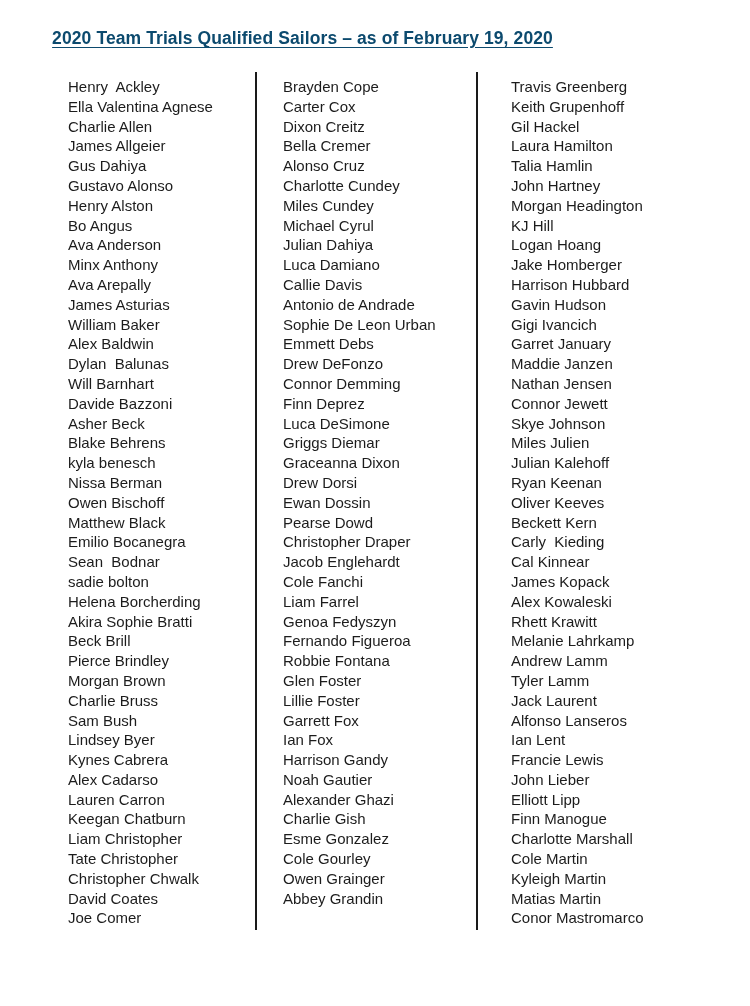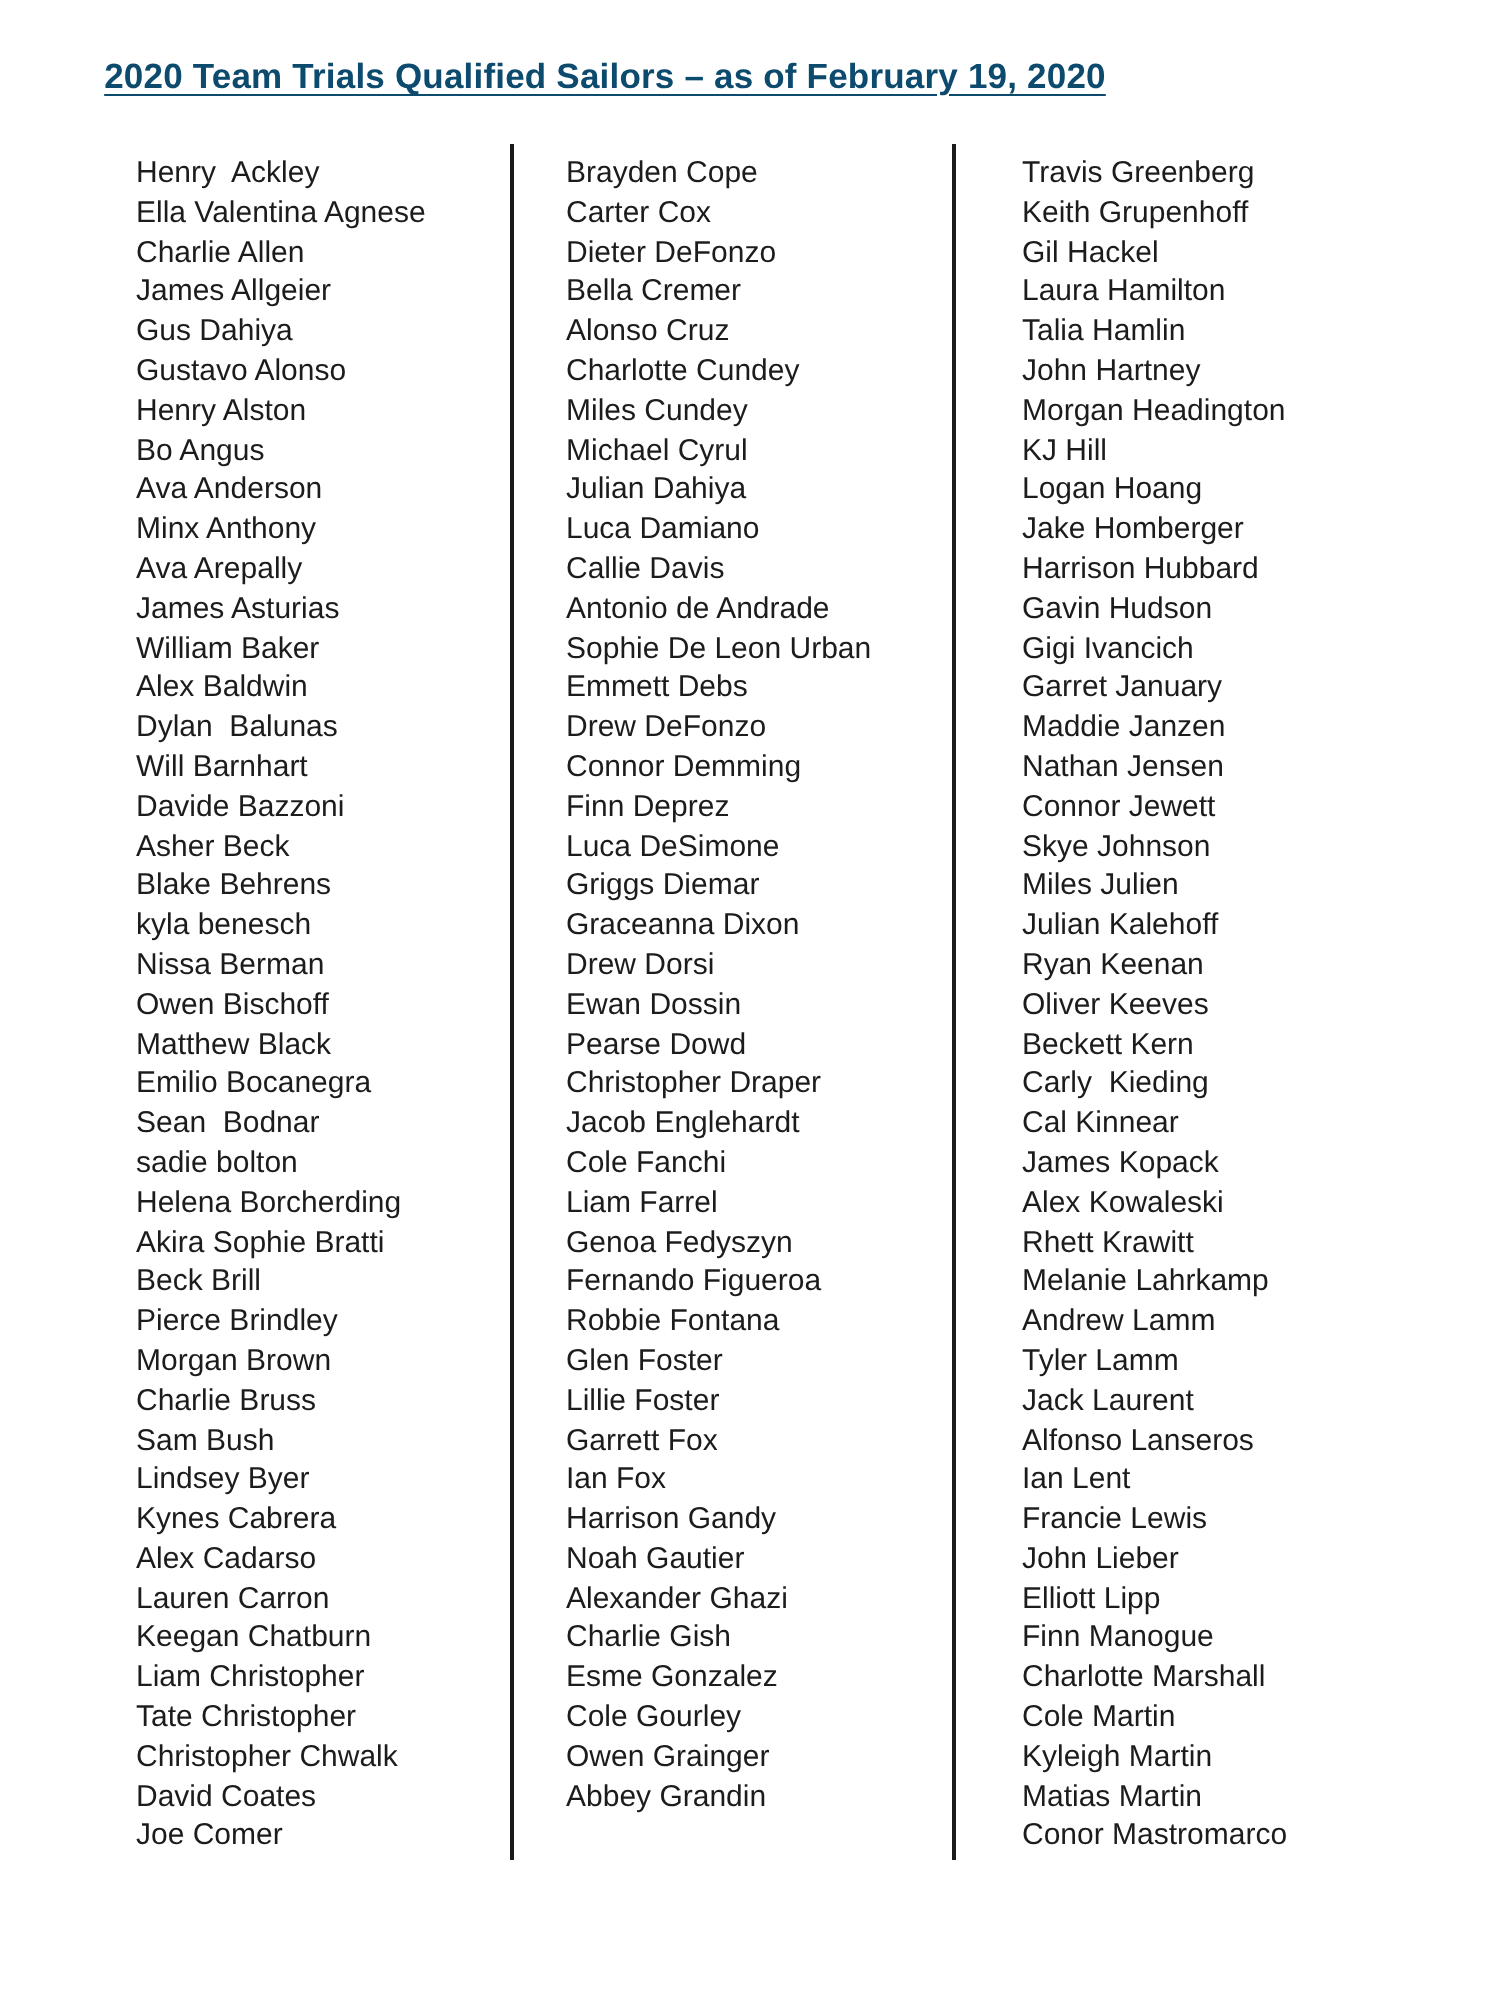--- a/index.html
+++ b/index.html
@@ -105,21 +105,21 @@
         <div class="name-line">Christopher Chwalk</div>
         <div class="name-line">David Coates</div>
         <div class="name-line">Joe Comer</div>
       </div>
 
     <div class="divider"></div>
 
     <div class="col col-2">
         <div class="name-line">Brayden Cope</div>
         <div class="name-line">Carter Cox</div>
-        <div class="name-line">Dieter DeFonzo</div>
+        <div class="name-line">Dixon Creitz</div>
         <div class="name-line">Bella Cremer</div>
         <div class="name-line">Alonso Cruz</div>
         <div class="name-line">Charlotte Cundey</div>
         <div class="name-line">Miles Cundey</div>
         <div class="name-line">Michael Cyrul</div>
         <div class="name-line">Julian Dahiya</div>
         <div class="name-line">Luca Damiano</div>
         <div class="name-line">Callie Davis</div>
         <div class="name-line">Antonio de Andrade</div>
         <div class="name-line">Sophie De Leon Urban</div>

